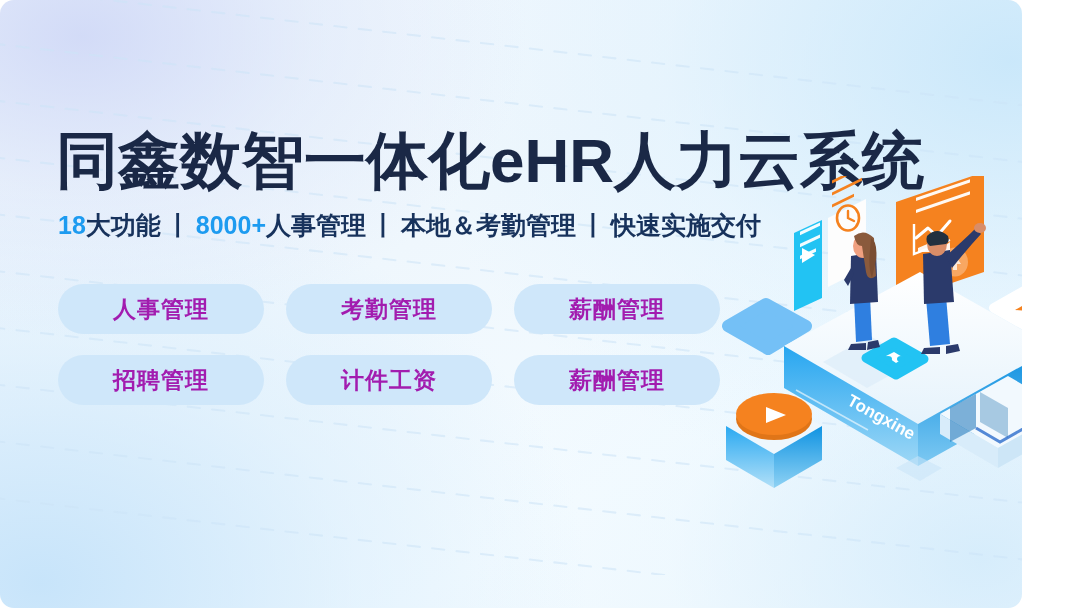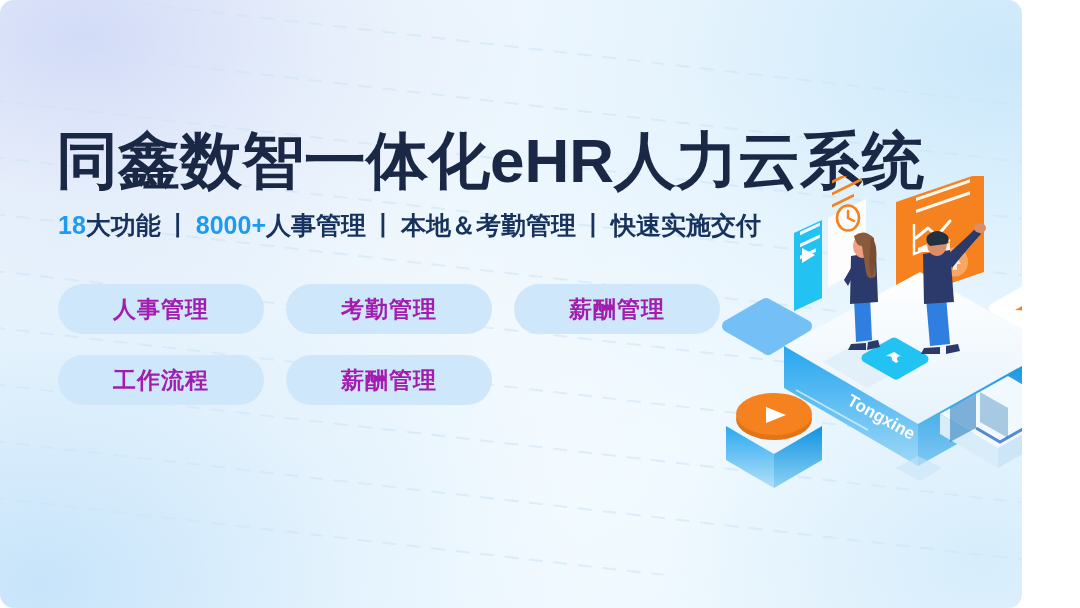--- a/index.html
+++ b/index.html
@@ -70,21 +70,22 @@
   <div id="title">同鑫数智一体化eHR人力云系统</div>
 
   <div id="subtitle">
     <span class="hl">18</span><span>大功能</span><span class="sep">丨</span><span class="hl">8000+</span><span>人事管理</span><span class="sep">丨</span><span>本地＆考勤管理</span><span class="sep">丨</span><span>快速实施交付</span>
   </div>
 
   <div id="pill-grid">
     <div class="pill">人事管理</div>
     <div class="pill">考勤管理</div>
     <div class="pill">薪酬管理</div>
-    <div class="pill">工作流程</div>
+    <div class="pill">招聘管理</div>
+    <div class="pill">计件工资</div>
     <div class="pill">薪酬管理</div>
   </div>
 
   <svg id="illustration" viewBox="0 0 362 340" preserveAspectRatio="xMidYMid meet">
     <defs>
       <linearGradient id="platTop" x1="0" y1="0" x2="0" y2="1">
         <stop offset="0" stop-color="#ffffff"></stop>
           <stop offset="1" stop-color="#e6f3fc"></stop>
       </linearGradient>
       <linearGradient id="platLeft" x1="0" y1="0" x2="0" y2="1">

